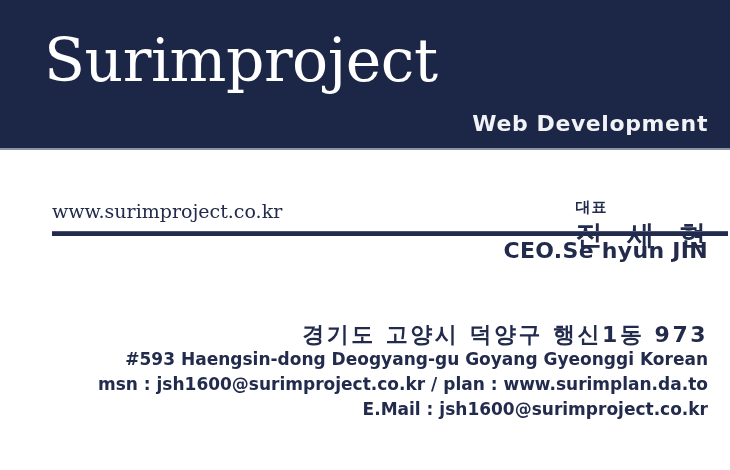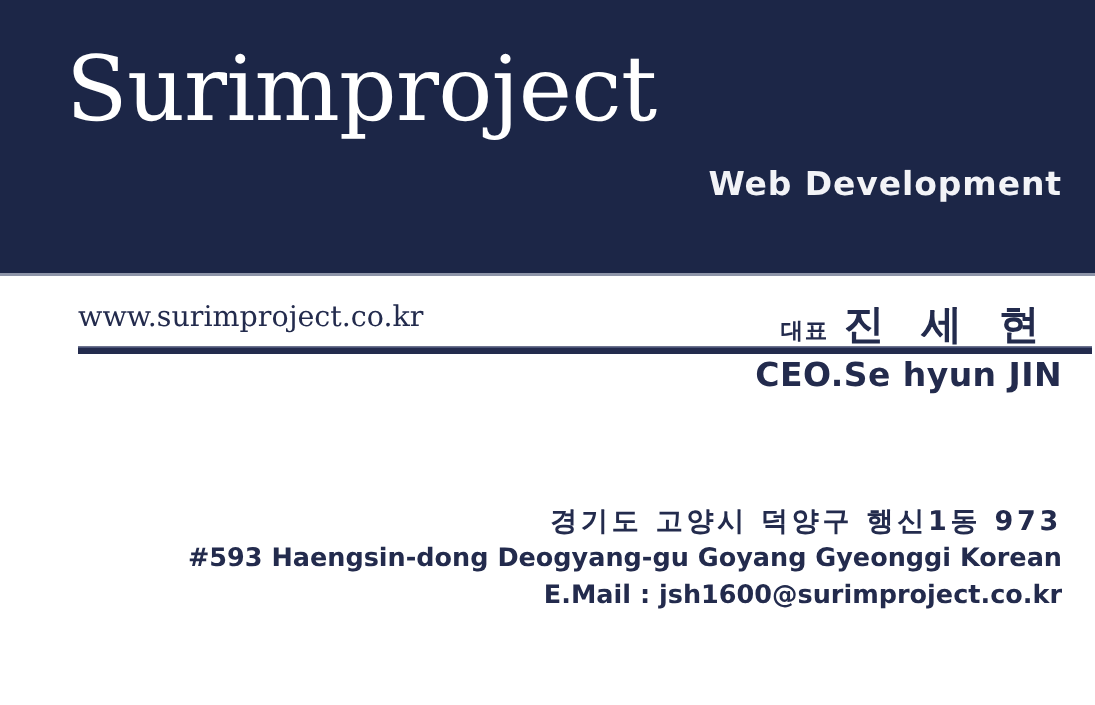--- a/index.html
+++ b/index.html
@@ -15,21 +15,21 @@
     overflow: hidden;
     font-family: "Liberation Sans", sans-serif;
   }
 
   
   .header-band {
     position: absolute;
     left: 0;
     top: 0;
     width: 730px;
-    height: 184px;
+    height: 150px;
     background: #1c2647;
     border-bottom: 2px solid #8d94a8;
     box-sizing: border-box;
   }
   .logo-wordmark {
     position: absolute;
     left: 44px;
     top: 30px;
     font-family: "DejaVu Serif", "Liberation Serif", serif;
     font-size: 60px;
@@ -67,25 +67,26 @@
     top: 4px;
     font-family: "DejaVu Serif", "Liberation Serif", serif;
     font-size: 19px;
     font-weight: 400;
     line-height: 1;
     color: #232b4d;
     white-space: nowrap;
   }
   .name-block {
     position: absolute;
-    right: 28px;
+    right: 15px;
     top: 0;
     display: flex;
     align-items: baseline;
     white-space: nowrap;
+    flex-direction: column;
   }
   .name-title {
     font-family: "DejaVu Sans", "Liberation Sans", sans-serif;
     font-size: 15px;
     font-weight: 700;
     color: #232b4d;
     letter-spacing: 1px;
     margin-right: 10px;
   }
   .name-korean {
@@ -127,22 +128,21 @@
   .contact-line {
     font-family: "DejaVu Sans", "Liberation Sans", sans-serif;
     font-size: 17px;
     font-weight: 700;
     line-height: 25px;
     color: #232b4d;
     white-space: nowrap;
   }
   .contact-line.korean {
     letter-spacing: 2.5px;
-    font-size: 18px;
-    margin-top: 13px;
+    font-size: 22px;
   }
 </style>
 </head>
 <body>
 
 <div id="card">
 
   <div class="header-band">
     <div class="logo-wordmark">Surimproject</div>
     <div class="tagline">Web Development</div>
@@ -156,16 +156,17 @@
     </div>
   </div>
 
   <div class="divider-rule"></div>
 
   <div class="name-roman">CEO.Se hyun JIN</div>
 
   <div class="contact-block">
     <div class="contact-line korean">경기도 고양시 덕양구 행신1동 973</div>
     <div class="contact-line">#593 Haengsin-dong Deogyang-gu Goyang Gyeonggi Korean</div>
+    <div class="contact-line">msn : jsh1600@surimproject.co.kr / plan : www.surimplan.da.to</div>
     <div class="contact-line">E.Mail : jsh1600@surimproject.co.kr</div>
   </div>
 
 </div>
 
 </body></html>

